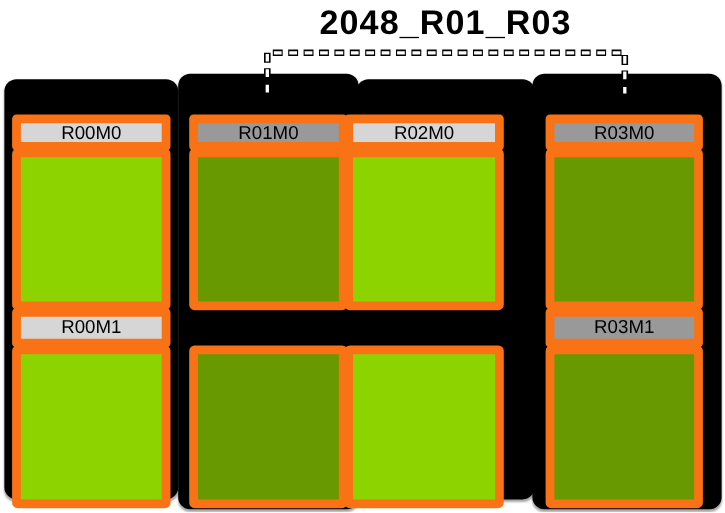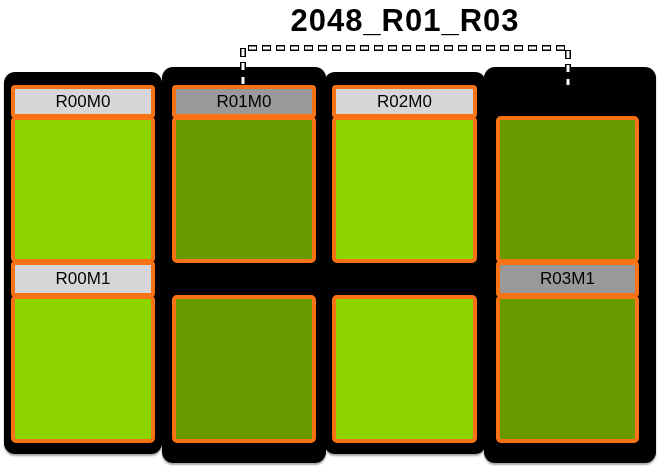--- a/index.html
+++ b/index.html
@@ -14,36 +14,36 @@
   }
   .container{
     position:absolute;background:#000;border-radius:11px;
     box-shadow:0 2px 2px rgba(0,0,0,0.35);
   }
   .c-r00{left:4px;top:72px;width:158px;height:382px;}
   .c-r01{left:162px;top:67px;width:164px;height:396px;}
   .c-r02{left:324px;top:72px;width:162px;height:382px;}
   .c-r03{left:484px;top:67px;width:172px;height:396px;}
 
-  .hdr,.mbody{position:absolute;box-sizing:border-box;border:4px solid #f97316;}
+  .hdr,.mbody{position:absolute;box-sizing:border-box;border:8px solid #f97316;margin-top:19px;}
   .hdr{
     border-radius:4px;display:flex;align-items:center;justify-content:center;
     font-size:17px;color:#000;
   }
   .mbody{border-radius:5px;}
 
   .hdr-light{background:var(--header-light,#d6d6d6);}
   .hdr-dark{background:var(--header-dark,#999999);}
   .body-light{background:var(--module-light,#8dd300);}
   .body-dark{background:var(--module-dark,#689a00);}
 
   
   .x-r00{left:11px;width:144px;}
   .x-r01{left:172px;width:144px;}
-  .x-r02{left:332px;width:145px;}
+  .x-r02{left:313px;width:145px;}
   .x-r03{left:496px;width:143px;}
 
   
   .y-h0{top:85px;height:33px;}
   .y-b0{top:116px;height:147px;}
   .y-h1{top:261px;height:36px;align-items:center;}
   .y-b1{top:295px;height:148px;}
 
   .connector{position:absolute;left:0;top:0;width:659px;height:466px;pointer-events:none;}
 </style>
@@ -71,20 +71,23 @@
   </div>
   <div class="mbody body-dark x-r01 y-b0"></div>
   <div class="mbody body-dark x-r01 y-b1"></div>
 
   <div class="hdr hdr-light x-r02 y-h0">
     <span>R02M0</span>
   </div>
   <div class="mbody body-light x-r02 y-b0"></div>
   <div class="mbody body-light x-r02 y-b1"></div>
 
+  <div class="hdr hdr-dark x-r03 y-h0">
+    <span>R03M0</span>
+  </div>
   <div class="mbody body-dark x-r03 y-b0"></div>
   <div class="hdr hdr-dark x-r03 y-h1">
     <span>R03M1</span>
   </div>
   <div class="mbody body-dark x-r03 y-b1"></div>
 
   <svg class="connector" viewBox="0 0 659 466" xmlns="http://www.w3.org/2000/svg">
     <path d="M 243 85 L 243 48 L 568 48 L 568 85" fill="none" stroke="#000000" stroke-width="6" stroke-dasharray="9 5"></path>
     <path d="M 243 85 L 243 48 L 568 48 L 568 85" fill="none" stroke="#ffffff" stroke-width="3" stroke-dasharray="7 7" stroke-dashoffset="-1"></path>
   </svg>

